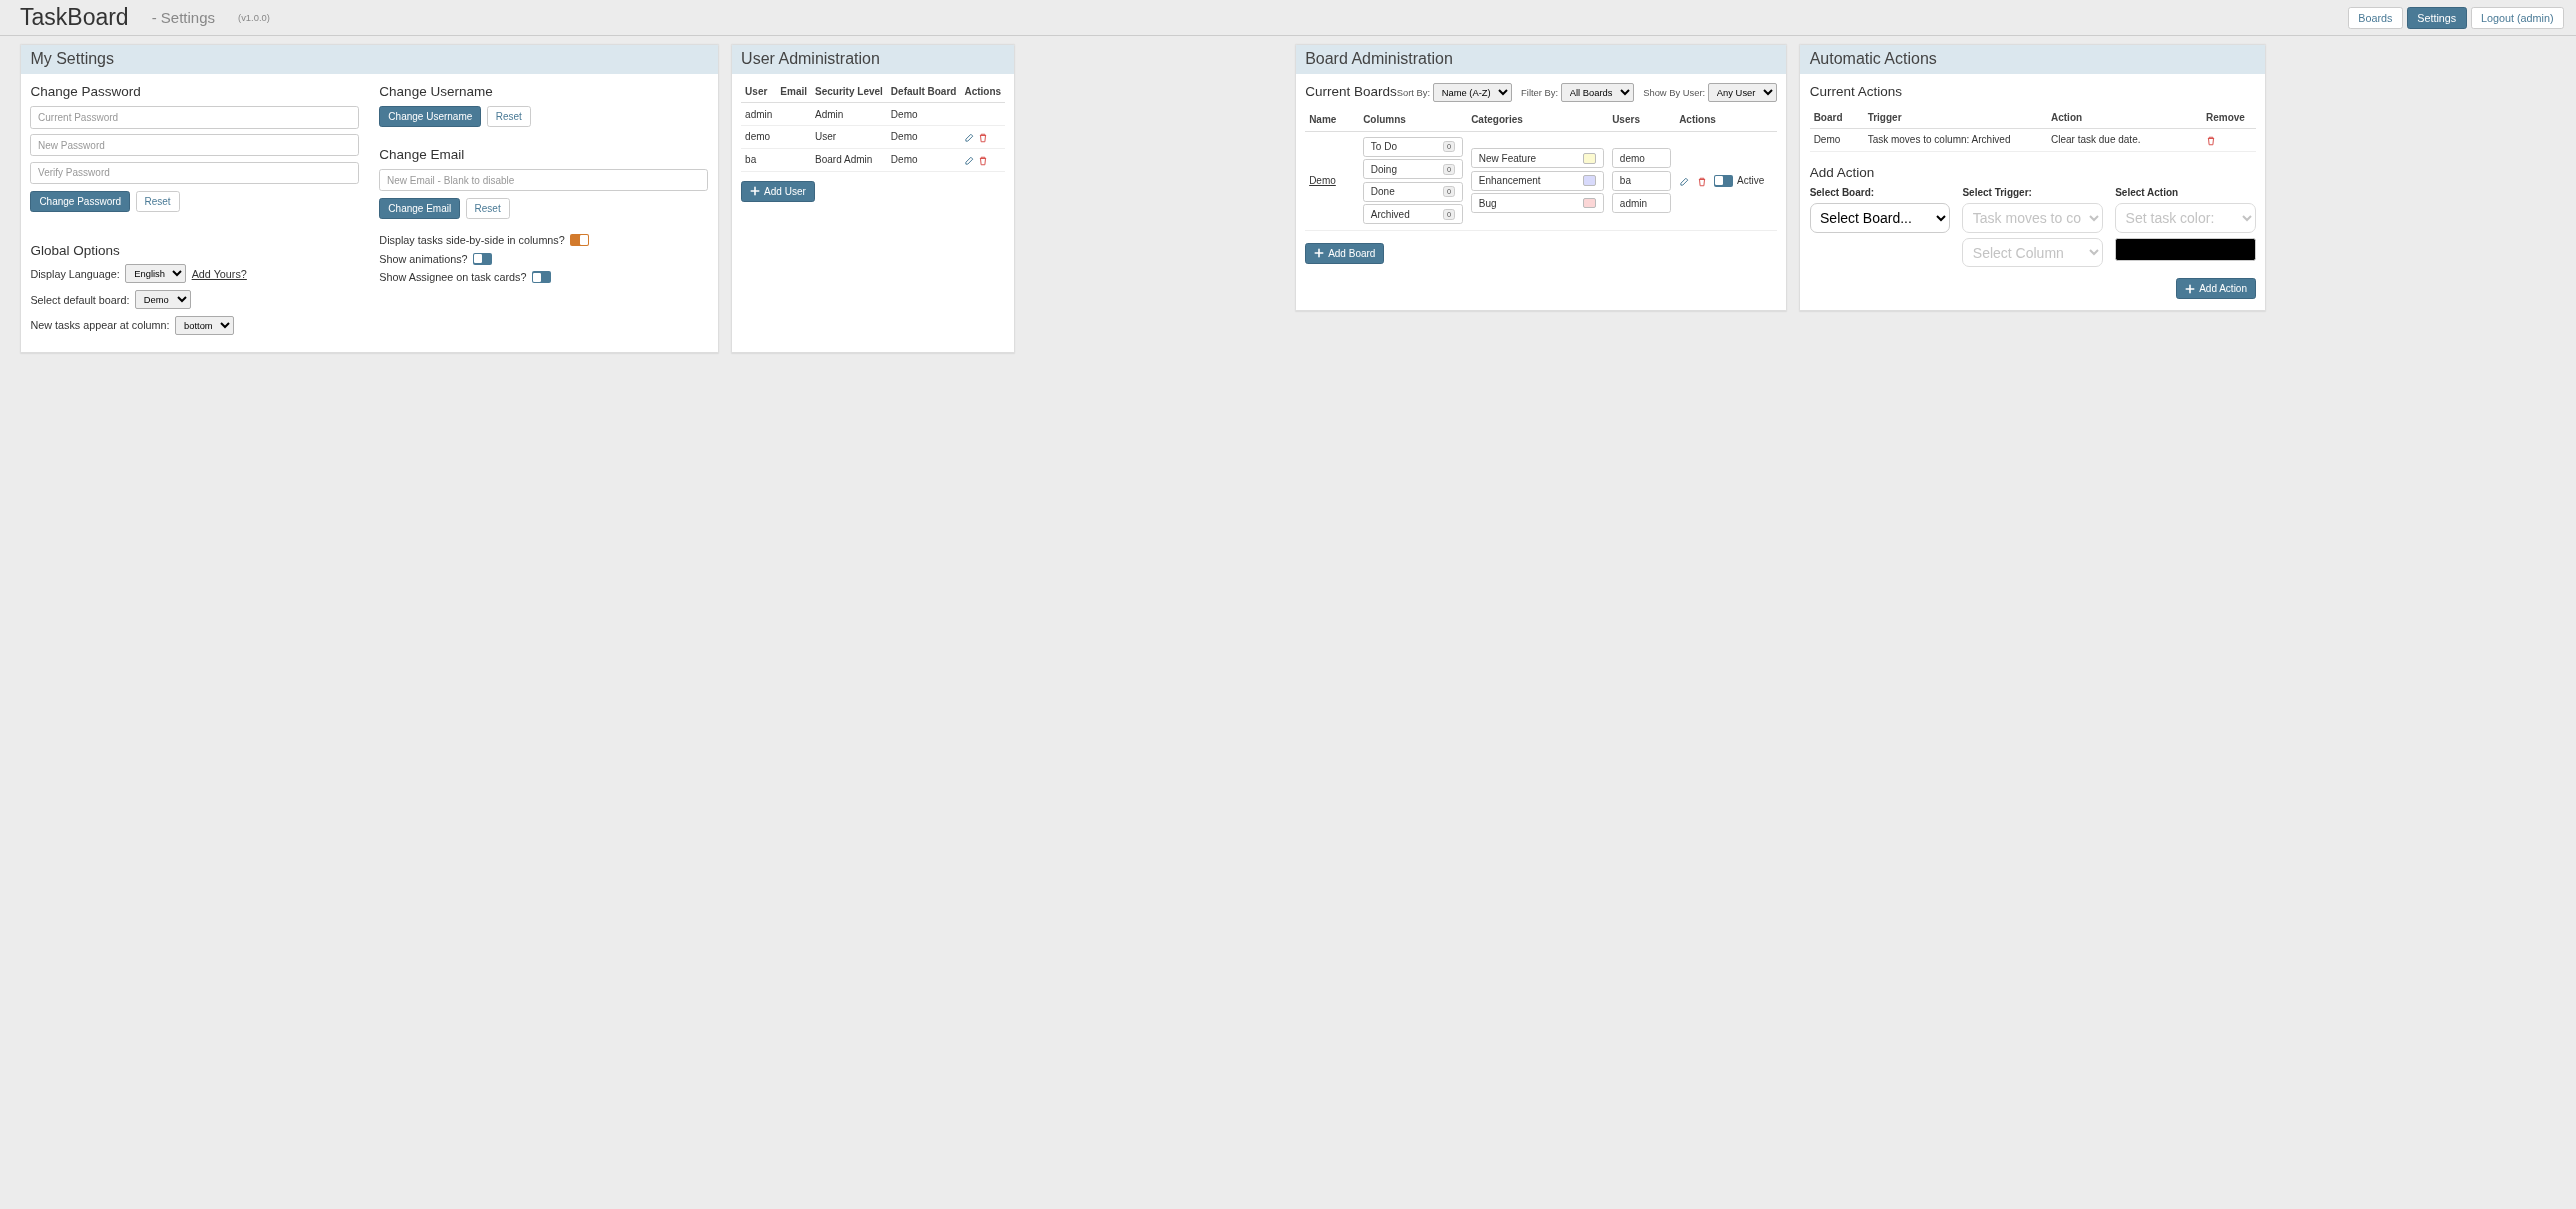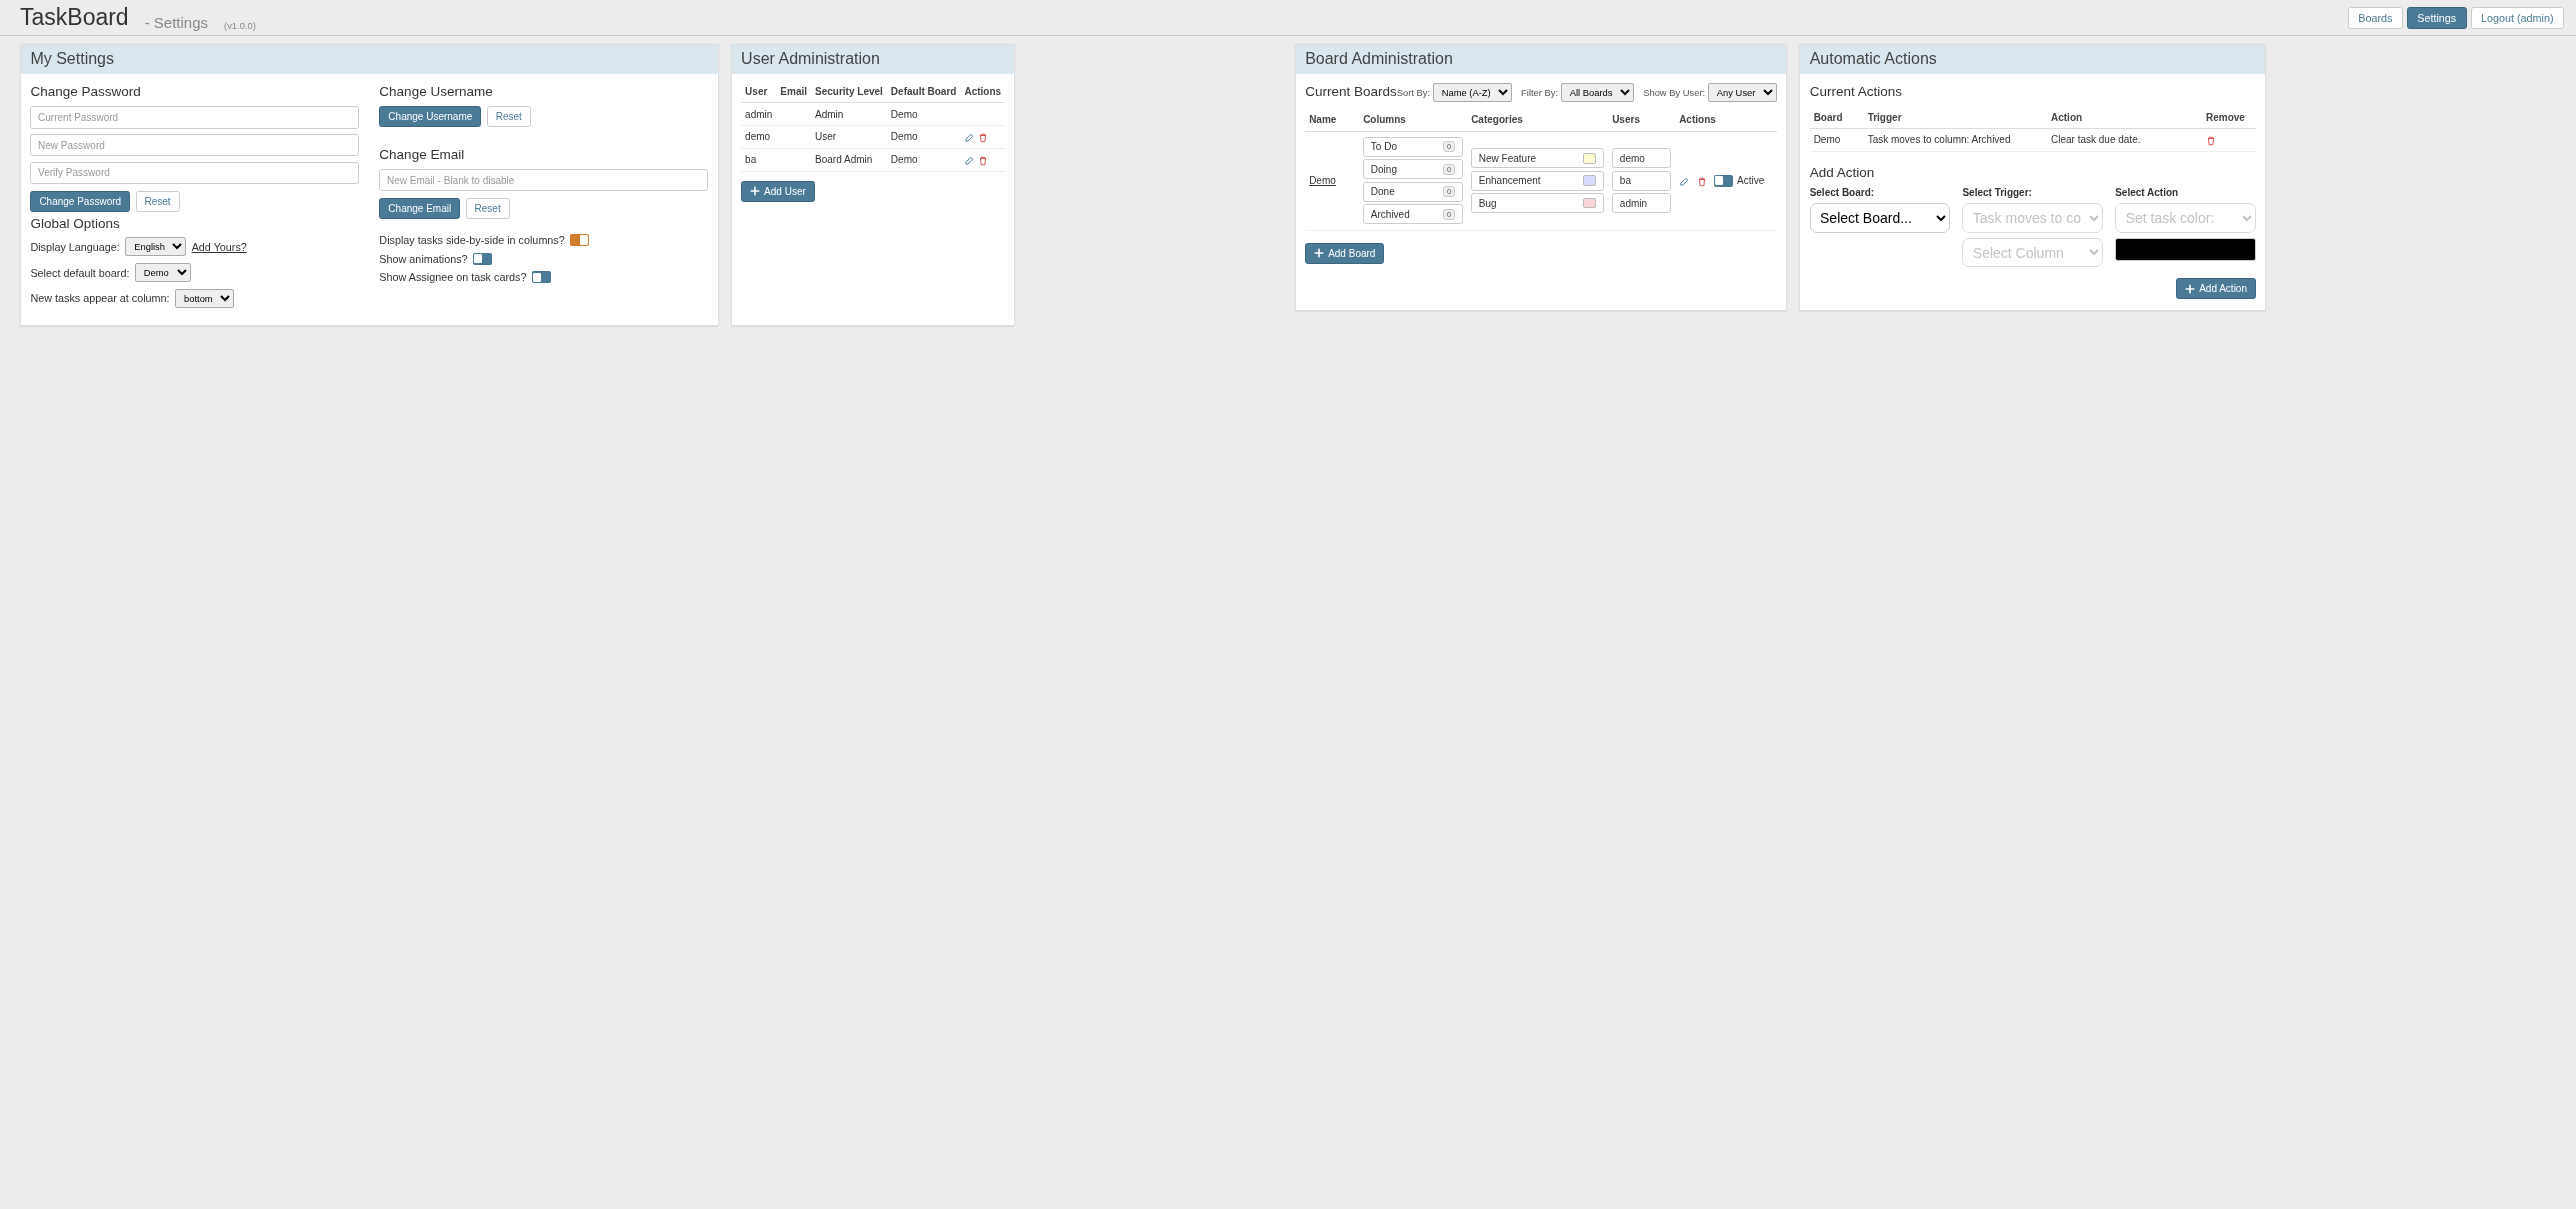--- a/index.html
+++ b/index.html
@@ -12,22 +12,22 @@
 .header {
   display: flex;
   justify-content: space-between;
   align-items: center;
   padding: 4px 12px 4px 20px;
   border-bottom: 0.7px solid #ccc;
   background: #ececec;
 }
 .header-left {
   display: flex;
-  align-items: flex-end;
-  gap: 16px;
+  align-items: center;
+  gap: 23px;
 }
 .app-title { font-size: 23px; font-weight: 400; color: #333; }
 .page-subtitle { font-size: 15px; color: #888; }
 .version { font-size: 9.4px; color: #888; }
 .header-nav { display: flex; gap: 4px; }
 .nav-btn {
   padding: 4px 9.4px;
   background: #fff;
   border: 0.7px solid #ccc;
   border-radius: 2.7px;
@@ -201,21 +201,21 @@
           <div>
             <h3 class="sub">Change Password</h3>
             <input type="password" placeholder="Current Password" style="">
             <input type="password" placeholder="New Password" style="">
             <input type="password" placeholder="Verify Password" style="">
             <div class="btn-row">
               <button class="btn btn-primary">Change Password</button>
               <button class="btn btn-secondary">Reset</button>
             </div>
 
-            <h3 class="sub" style="margin-top:4px;">Global Options</h3>
+            <h3 class="sub" style="margin-top:31px;">Global Options</h3>
             <div class="opt-row">
               <span>Display Language:</span>
               <select><option>English</option></select>
               <a href="#">Add Yours?</a>
             </div>
             <div class="opt-row">
               <span>Select default board:</span>
               <select><option>Demo</option></select>
             </div>
             <div class="opt-row">

